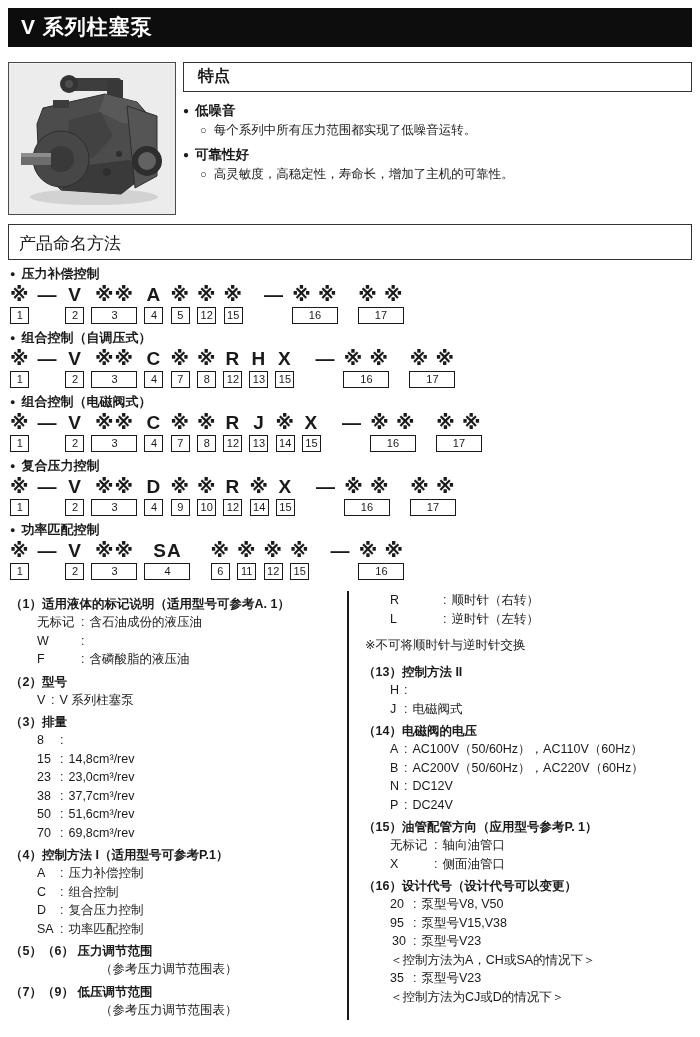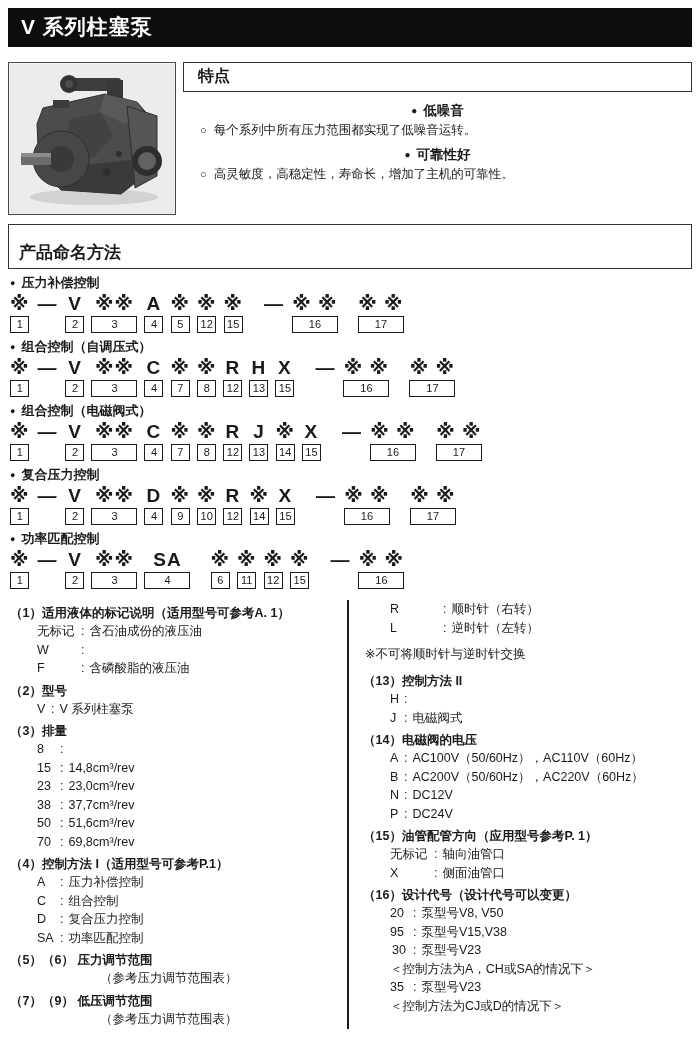--- a/index.html
+++ b/index.html
@@ -25,29 +25,29 @@
     border:1px solid #4a4a4a; background:linear-gradient(180deg,#f4f4f4,#dddddd);
     display:flex; align-items:center; justify-content:center;
   }
   .features-col { flex:1; margin-left:7px; }
   .features-title-box {
     border:1px solid #333; font-size:16px; font-weight:bold;
     padding:3px 9px 4px 14px;
   }
   .features-list { margin-top:9px; }
   .feat { margin-bottom:5px; }
-  .feat-title { font-size:13.5px; font-weight:bold; line-height:19px;text-align:center; }
+  .feat-title { font-size:13.5px; font-weight:bold; line-height:19px; }
   .feat-title .b { font-size:10px; vertical-align:1px; margin-right:6px; }
   .feat-desc { font-size:12.5px; line-height:20px; padding-left:17px; }
   .feat-desc .b { font-size:11px; margin-right:7px; }
 
   
   .section-bar {
     margin:9px 8px 0 8px; border:1px solid #333;
-    font-size:17px; font-weight:bold; padding:16px 10px 4px 10px;
+    font-size:17px; font-weight:normal; padding:7px 10px 4px 10px;
   }
 
   
   .naming { margin:4px 8px 0 10px; }
   .nrow { margin-top:6px; }
   .nlabel { font-size:13px; font-weight:bold; line-height:16px; }
   .nlabel .b { font-size:9px; vertical-align:1px; margin-right:6px; }
   .cells { display:flex; align-items:flex-start; margin-top:1px; }
   .cell { display:flex; flex-direction:column; align-items:center; margin-right:7px; }
   .cell.gap { margin-left:13px; }

